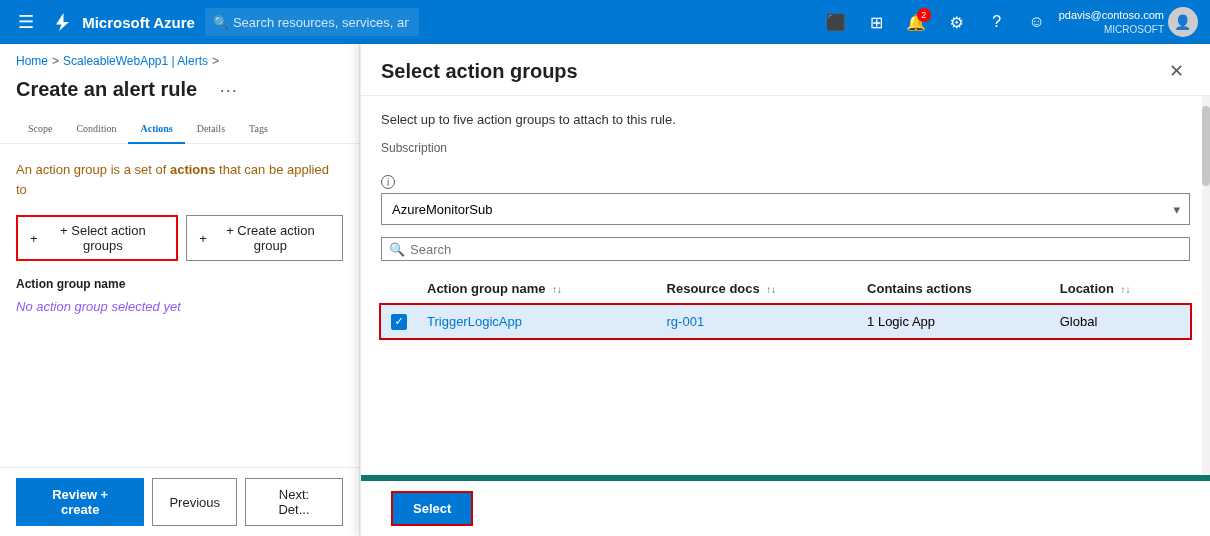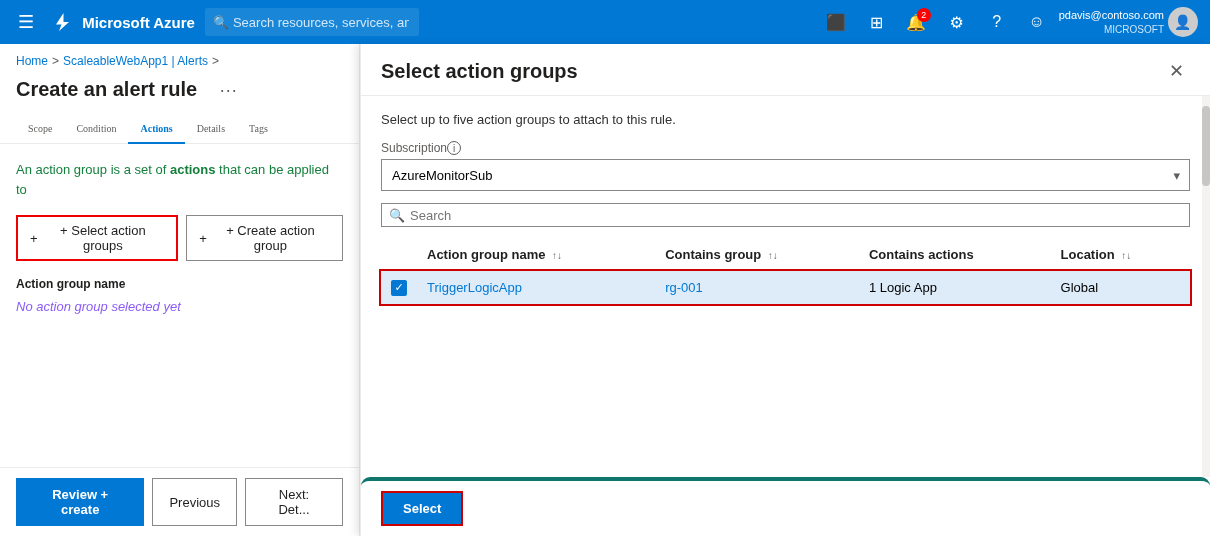--- a/index.html
+++ b/index.html
@@ -183,21 +183,21 @@
       font-weight: 600;
     }
 
     .left-panel-body {
       flex: 1;
       overflow-y: auto;
       padding: 16px;
     }
     .action-description {
       font-size: 13px;
-      color: #15803d;
+      color: #a16207;
       margin-bottom: 16px;
       line-height: 1.5;
     }
     .action-description span {
       font-weight: 600;
     }
     .action-buttons {
       display: flex;
       gap: 8px;
       margin-bottom: 16px;
@@ -295,21 +295,22 @@
 
     .form-row {
       margin-bottom: 12px;
     }
     .form-label {
       font-size: 12px;
       color: #605e5c;
       margin-bottom: 4px;
       display: flex;
       align-items: flex-start;
-      gap: 0;
+      gap: 20px;
+      flex-direction: column;
     }
     .info-icon {
       width: 14px;
       height: 14px;
       border-radius: 50%;
       border: 1px solid #605e5c;
       display: inline-flex;
       align-items: center;
       justify-content: center;
       font-size: 10px;
@@ -423,25 +424,24 @@
       width: 8px;
       height: 80px;
       background: #c8c6c4;
       position: absolute;
       top: 10px;
       right: 0;
       border-radius: 4px;
     }
 
     .panel-footer {
-      padding: 10px 20px;
-      border-top: 4px solid #0f766e;
+      padding: 10px 30px;
+      border-top: 6px solid #0f766e;
       display: flex;
       gap: 8px;
-      border-radius: 9px;
     }
     .btn-select {
       background: #0078d4;
       color: white;
       border: 2px solid #e00;
       padding: 8px 20px;
       font-size: 13px;
       cursor: pointer;
       font-weight: 600;
     }
@@ -570,21 +570,21 @@
 
       <table class="data-table">
         <thead>
           <tr>
             <th class="checkbox-cell"></th>
             <th>
               <span>Action group name</span>
               <span class="sort-arrows">↑↓</span>
             </th>
             <th>
-              <span>Contains group</span>
+              <span>Resource docs</span>
               <span class="sort-arrows">↑↓</span>
             </th>
             <th>
               <span>Contains actions</span>
             </th>
             <th>
               <span>Location</span>
               <span class="sort-arrows">↑↓</span>
             </th>
           </tr>

